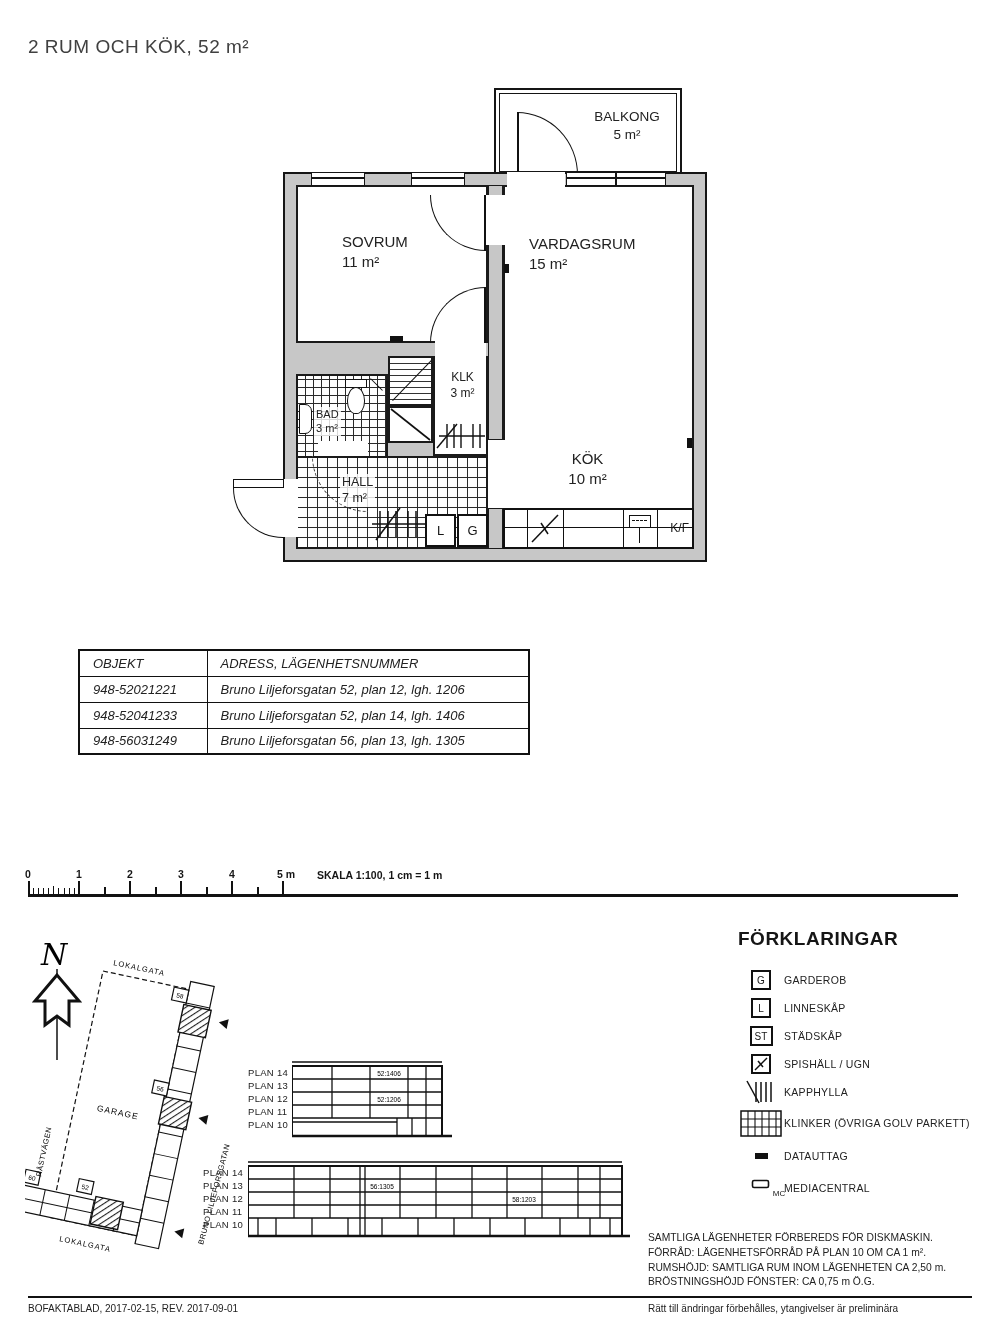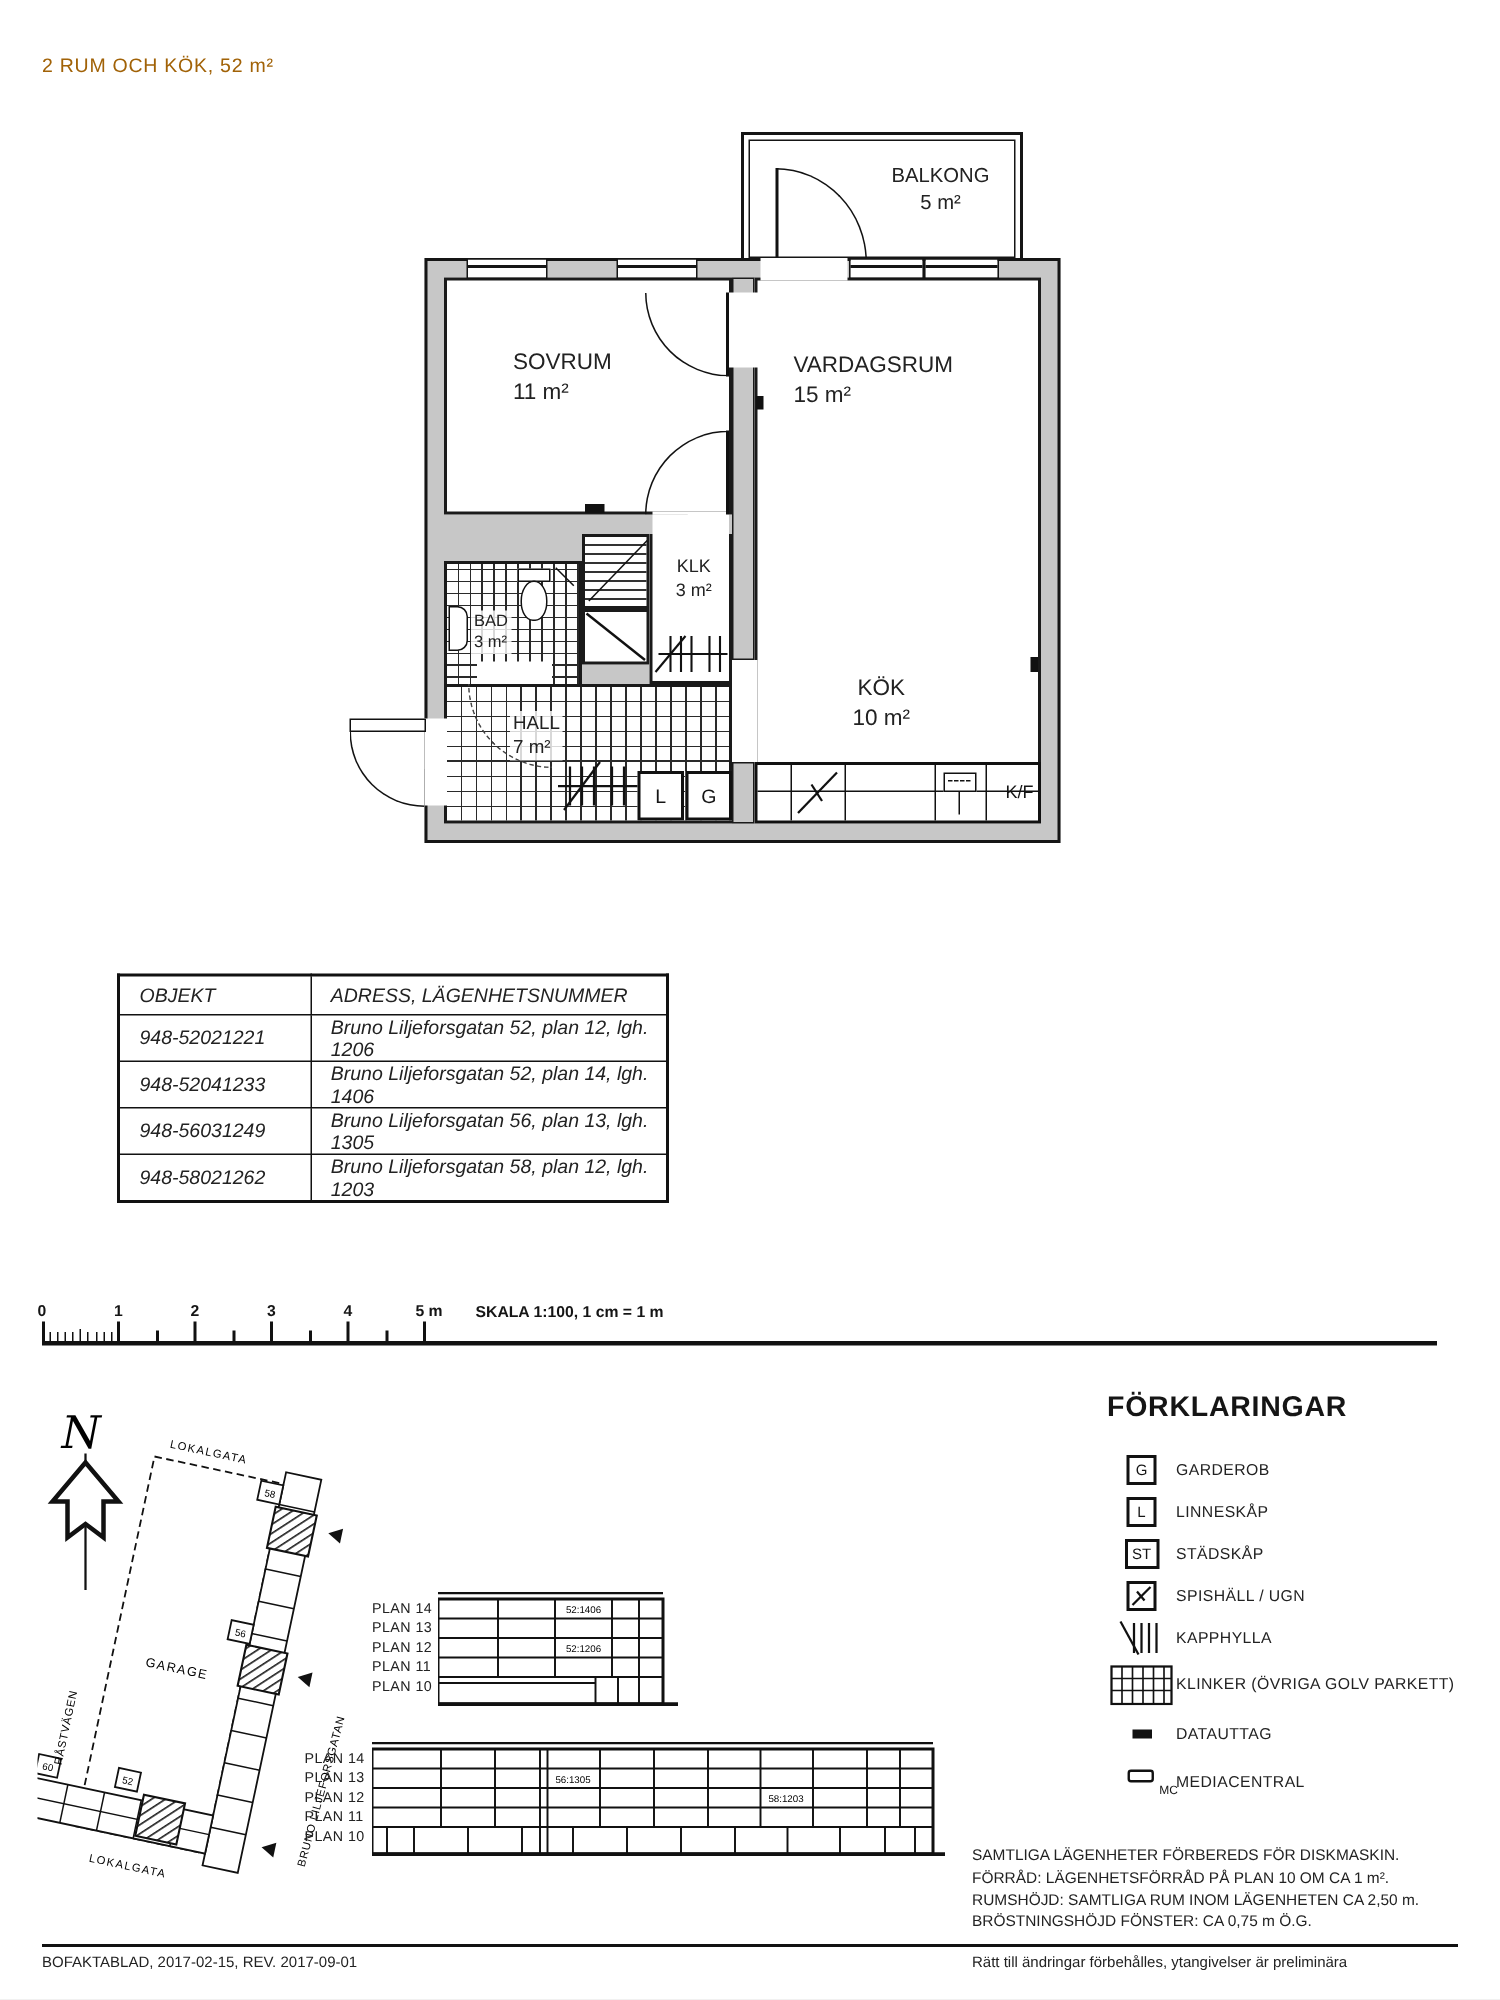--- a/index.html
+++ b/index.html
@@ -3,21 +3,21 @@
 <meta charset="utf-8">
 <style>
   * { margin:0; padding:0; box-sizing:border-box; }
   html,body { background:#e8e8e8; }
   .page {
     position:relative; width:1000px; height:1333px; margin:0 auto;
     background:#fff; color:#151515;
     font-family:"Liberation Sans", sans-serif; overflow:hidden;
   }
   .abs { position:absolute; }
-  .title { font-size:13px; letter-spacing:.5px; color:#a16207; }
+  .title { font-size:19px; letter-spacing:.5px; color:#404040; }
 
   
   #floorplan { position:absolute; left:283px; top:88px; width:424px; height:474px; }
   #floorplan .p { position:absolute; }
   .apt { background:#c7c7c7; border:2.5px solid #151515; }
   .room { background:#fff; border:2px solid #1a1a1a; }
   .wallseg { background:#c7c7c7; border:1.5px solid #1a1a1a; }
   .whitegap { background:#fff; }
   .tiles8 { background-color:#fff; background-image:
       repeating-linear-gradient(0deg, transparent 0 7px, #2a2a2a 7px 8px),
@@ -36,21 +36,21 @@
   .leaf-v { position:absolute; border-left:2px solid #111; }
   .closet { position:absolute; background:#fff; border:2px solid #111;
             display:flex; align-items:center; justify-content:center; font-size:13px; }
   .mark { position:absolute; background:#111; }
 
   
   .objtable { position:absolute; left:78px; top:649px; border-collapse:collapse;font-style:italic; }
   .objtable td { border:1.5px solid #111; font-size:13px; height:26px; padding:0 0 0 13px; color:#222; }
   .objtable { border:2.5px solid #111; }
   .objtable .c1 { width:128px; }
-  .objtable .c2 { width:238px; }
+  .objtable .c2 { width:322px; }
 
   
   #scalebar .tick { position:absolute; background:#111; }
   #scalebar .lab { position:absolute; transform:translateX(-50%); font-size:10.5px; font-weight:bold; }
 
   
   .plans-col { position:absolute; font-size:9.5px; line-height:13px; color:#222; letter-spacing:.3px; }
 
   
   #legend { position:absolute; left:738px; top:928px; width:252px; }
@@ -223,24 +223,20 @@
       <td>948-52021221</td>
       <td>Bruno Liljeforsgatan 52, plan 12, lgh. 1206</td>
     </tr>
     <tr>
       <td>948-52041233</td>
       <td>Bruno Liljeforsgatan 52, plan 14, lgh. 1406</td>
     </tr>
     <tr>
       <td>948-56031249</td>
       <td>Bruno Liljeforsgatan 56, plan 13, lgh. 1305</td>
-    </tr>
-    <tr>
-      <td>948-58021262</td>
-      <td>Bruno Liljeforsgatan 58, plan 12, lgh. 1203</td>
     </tr>
   </tbody>
     </table>
 
   <div id="scalebar" class="abs" style="left:28px; top:868px; width:944px; height:30px;">
     <span class="lab" style="left:0;">0</span>
     <span class="lab" style="left:51px;">1</span>
     <span class="lab" style="left:102px;">2</span>
     <span class="lab" style="left:153px;">3</span>
     <span class="lab" style="left:204px;">4</span>

